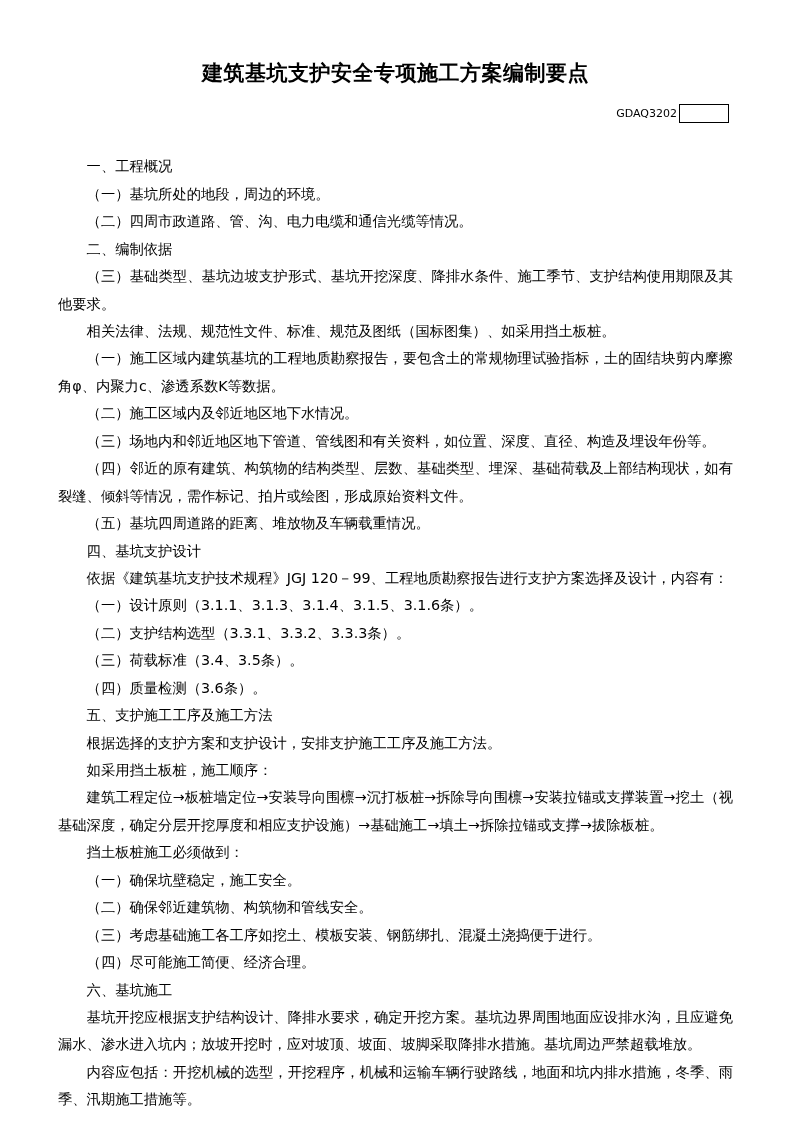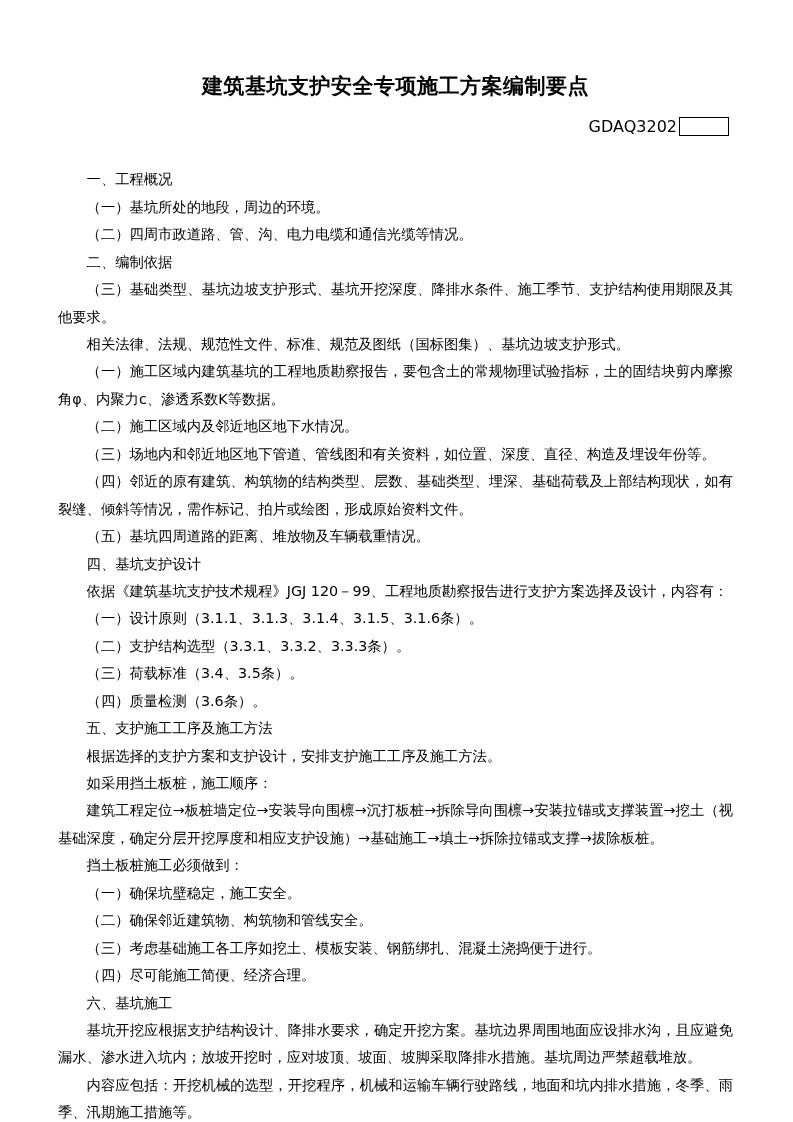--- a/index.html
+++ b/index.html
@@ -11,40 +11,40 @@
     width: 793px;
     height: 1122px;
     font-family: "DejaVu Sans", "Liberation Sans", sans-serif;
     color: #000000;
   }
   .page {
     position: relative;
     width: 793px;
     height: 1122px;
     box-sizing: border-box;
-    padding: 58px 60px 20px 58px;
+    padding: 45px 60px 20px 58px;
   }
   .doc-title {
     text-align: center;
     font-family: "DejaVu Sans", "Liberation Sans", sans-serif;
     font-weight: bold;
     font-size: 21px;
     letter-spacing: 0.5px;
     margin: 14px 0 0 0;
     line-height: 1.4;
   }
   .code-row {
     display: flex;
     justify-content: flex-end;
     align-items: center;
     margin-top: 16px;
     margin-right: 4px;
   }
   .code-label {
-    font-size: 16px;
+    font-size: 11px;
     font-family: "DejaVu Sans", "Liberation Sans", sans-serif;
     letter-spacing: 0px;
     margin-right: 2px;
   }
   .code-box {
     width: 48px;
     height: 17px;
     border: 1px solid #000;
     background: #fff;
   }
@@ -72,21 +72,21 @@
     <span class="code-label">GDAQ3202</span>
     <span class="code-box"></span>
   </div>
 
   <div class="body-text">
     <p class="p">一、工程概况</p>
     <p class="p">（一）基坑所处的地段，周边的环境。</p>
     <p class="p">（二）四周市政道路、管、沟、电力电缆和通信光缆等情况。</p>
     <p class="p">二、编制依据</p>
     <p class="p">（三）基础类型、基坑边坡支护形式、基坑开挖深度、降排水条件、施工季节、支护结构使用期限及其他要求。</p>
-    <p class="p">相关法律、法规、规范性文件、标准、规范及图纸（国标图集）、基坑边坡支护形式。</p>
+    <p class="p">相关法律、法规、规范性文件、标准、规范及图纸（国标图集）、如采用挡土板桩。</p>
     <p class="p">（一）施工区域内建筑基坑的工程地质勘察报告，要包含土的常规物理试验指标，土的固结块剪内摩擦角φ、内聚力c、渗透系数K等数据。</p>
     <p class="p">（二）施工区域内及邻近地区地下水情况。</p>
     <p class="p">（三）场地内和邻近地区地下管道、管线图和有关资料，如位置、深度、直径、构造及埋设年份等。</p>
     <p class="p">（四）邻近的原有建筑、构筑物的结构类型、层数、基础类型、埋深、基础荷载及上部结构现状，如有裂缝、倾斜等情况，需作标记、拍片或绘图，形成原始资料文件。</p>
     <p class="p">（五）基坑四周道路的距离、堆放物及车辆载重情况。</p>
     <p class="p">四、基坑支护设计</p>
     <p class="p">依据《建筑基坑支护技术规程》JGJ 120－99、工程地质勘察报告进行支护方案选择及设计，内容有：</p>
     <p class="p">（一）设计原则（3.1.1、3.1.3、3.1.4、3.1.5、3.1.6条）。</p>
     <p class="p">（二）支护结构选型（3.3.1、3.3.2、3.3.3条）。</p>
     <p class="p">（三）荷载标准（3.4、3.5条）。</p>

